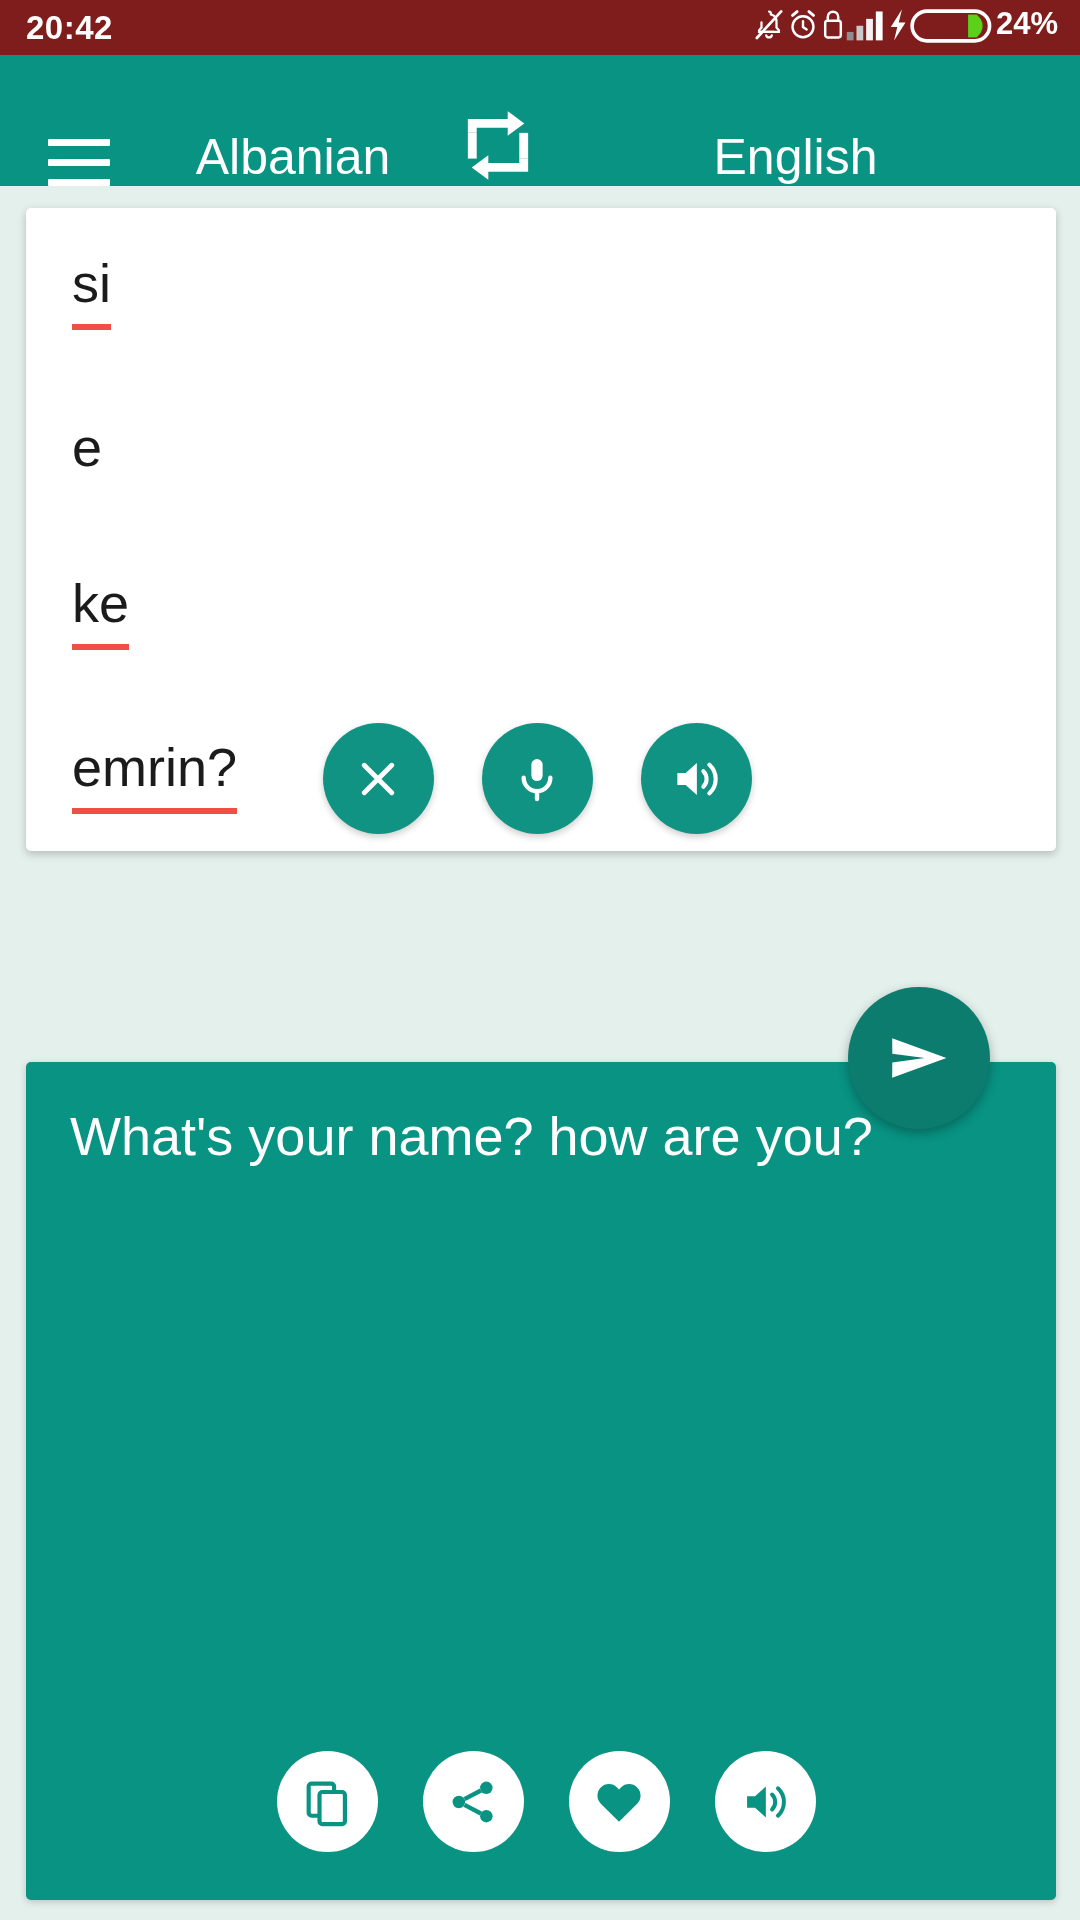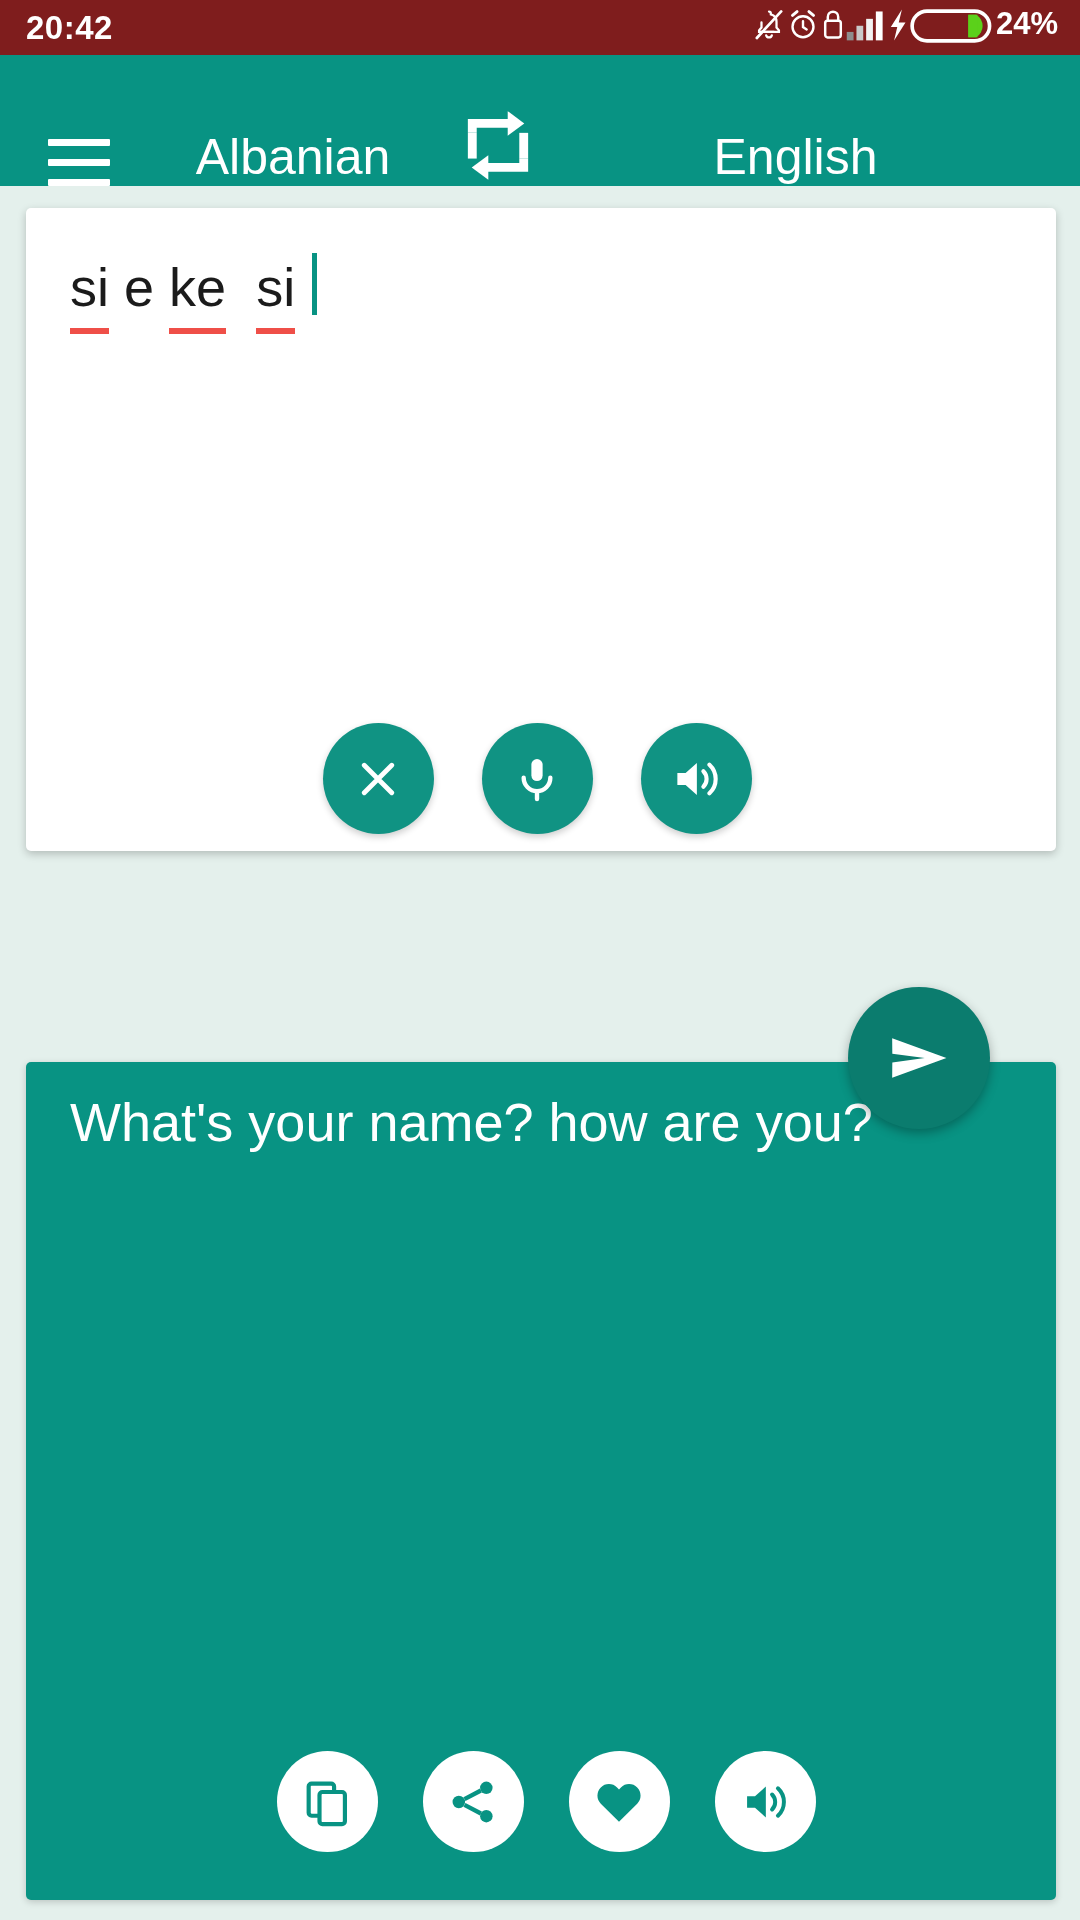--- a/index.html
+++ b/index.html
@@ -58,21 +58,21 @@
     background:#fff; border-radius:5px;
     box-shadow:0 3px 9px rgba(0,0,0,0.22);
     overflow:hidden;
   }
   .source-text-wrap {
     position:absolute; left:44px; top:36px; right:44px;
     display:flex; align-items:flex-start; flex-wrap:wrap;
   }
   .src-line {
     font-size:54px; color:#1b1b1b; line-height:78px;
-    white-space:pre; display:flex; align-items:baseline;
+    white-space:pre; display:flex; align-items:baseline;flex-direction:column;
   }
   .sp-err {
     border-bottom:6px solid #ef4f48;
     padding-bottom:2px;
   }
   .caret {
     display:inline-block; width:5px; height:62px;
     background:#089383; margin-left:2px; position:relative; top:9px;
   }
 
@@ -96,21 +96,21 @@
   }
 
   
   .target-card {
     position:absolute; left:26px; top:1062px; width:1030px; height:838px;
     background:#089383; border-radius:5px;
     box-shadow:0 2px 7px rgba(0,0,0,0.18);
     overflow:hidden;
   }
   .target-text {
-    position:absolute; left:44px; top:24px; right:44px;
+    position:absolute; left:44px; top:38px; right:44px;
     font-size:54px; line-height:72px; color:#fff; font-weight:400;
   }
   .target-actions {
     position:absolute; left:0; right:0; bottom:48px;
     display:flex; justify-content:center; gap:45px;
     padding-left:10px;
   }
   .fab-white {
     width:101px; height:101px; border-radius:50%;
     background:#fff; display:flex; align-items:center; justify-content:center;
@@ -188,21 +188,21 @@
       <path d="M22 9.4v9" fill="none" stroke="#fff" stroke-width="3.1"></path>
     </svg>
   </div>
   <div class="lang-right">
     <span>English</span>
   </div>
 </div>
 
 <div class="source-card">
   <div class="source-text-wrap">
-    <div class="src-line" id="src-text"><span class="sp-err">si</span><span> </span><span>e</span><span> </span><span class="sp-err">ke</span><span> </span><span> </span><span class="sp-err">si</span><span> </span><span class="caret"></span></div>
+    <div class="src-line" id="src-text"><span class="sp-err">si</span><span> </span><span>e</span><span> </span><span class="sp-err">ke</span><span> </span><span class="sp-err">emrin?</span><span> </span><span class="sp-err">si</span><span> </span><span class="caret"></span></div>
   </div>
 
   <div class="src-actions">
     <div class="fab-sm">
       <svg width="50" height="50" viewBox="0 0 24 24">
         <path d="M5.4 5.4 18.6 18.6M18.6 5.4 5.4 18.6" stroke="#fff" stroke-width="2.3" stroke-linecap="round"></path>
       </svg>
     </div>
     <div class="fab-sm">
       <svg width="50" height="50" viewBox="0 0 24 24">

